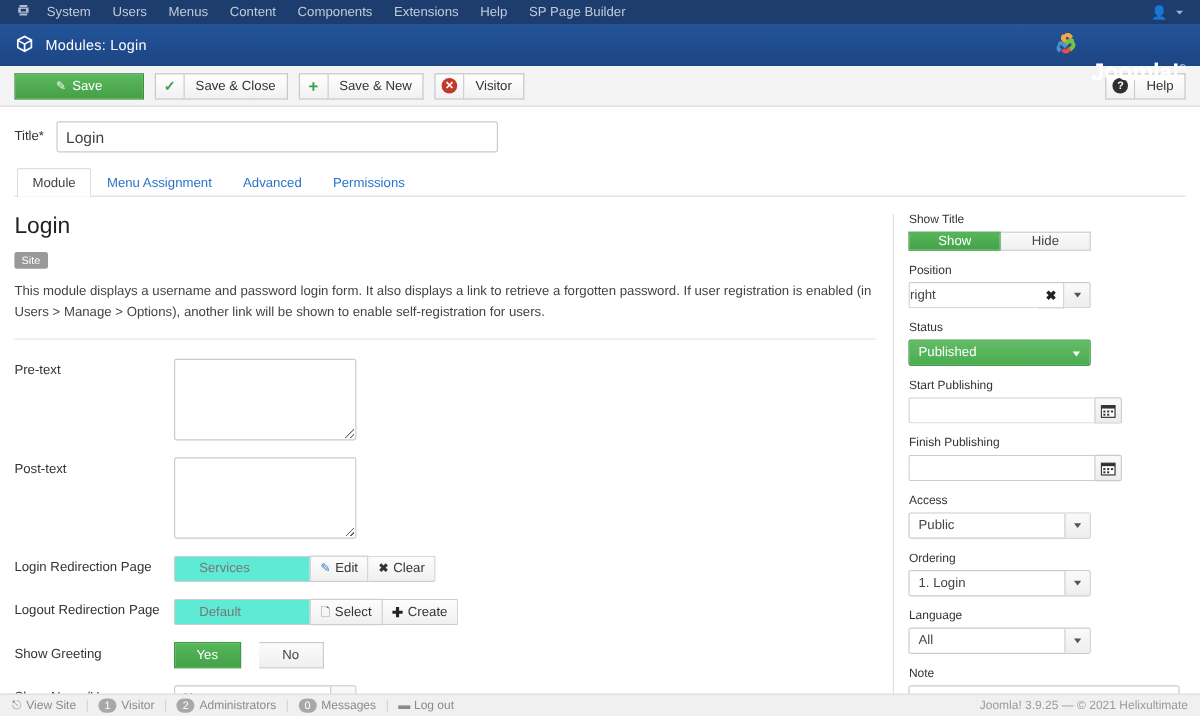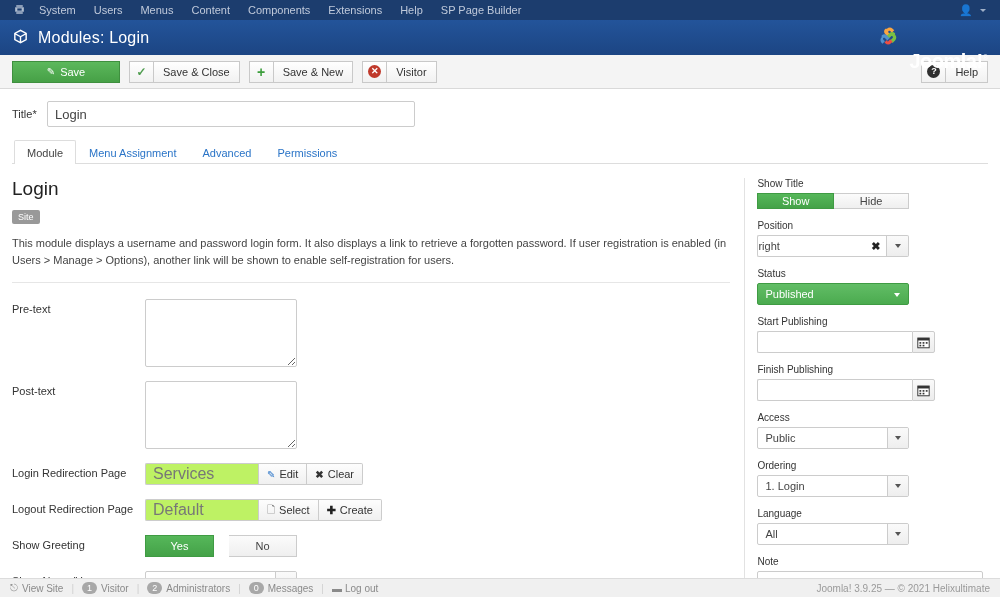--- a/index.html
+++ b/index.html
@@ -80,21 +80,21 @@
     position: relative;
   }
   .titlebar-icon {
     color: #fff;
     font-size: 15px;
     margin-right: 9px;
     line-height: 1;
   }
   .titlebar-text {
     color: #fff;
-    font-size: 16px;
+    font-size: 12px;
     font-weight: normal;
     letter-spacing: .2px;
   }
   .joomla-brand {
     margin-left: auto;
     display: flex;
     align-items: center;
     gap: 5px;
   }
   .joomla-mark { width: 26px; height: 26px; }
@@ -279,24 +279,24 @@
     padding: 4px;
     background: #fff;
   }
 
   
   .ig { display: flex; }
   .ig-input {
     height: 22px;
     border: 1px solid #ccc;
     border-right: none;
-    background: #bef264;
+    background: #5eead4;
     color: #777;
-    font-size: 16px;
-    padding: 0 7px;
+    font-size: 11px;
+    padding: 0 20px;
     width: 113px;
     line-height: 20px;
     border-radius: 2px 0 0 2px;
     font-family: "Liberation Sans", sans-serif;
   }
   .ig-btn {
     height: 22px;
     border: 1px solid #ccc;
     background: linear-gradient(#fdfdfd, #f0f0f0);
     font-size: 11px;
@@ -307,21 +307,21 @@
     padding: 0 8px;
     cursor: pointer;
   }
   .ig-btn + .ig-btn { border-left: none; border-radius: 0 2px 2px 0; }
   .gi-edit { color: #2a74c7; font-size: 10px; }
   .gi-x { color: #333; font-size: 10px; font-weight: bold; }
   .gi-doc { color: #666; font-size: 10px; }
   .gi-plus-b { color: #222; font-size: 11px; font-weight: bold; }
 
   
-  .toggle { display: flex; width: 152px; height: 22px; gap: 15px; }
+  .toggle { display: flex; width: 125px; height: 22px; gap: 15px; }
   .tg {
     flex: 1;
     display: inline-flex;
     align-items: center;
     justify-content: center;
     font-size: 11px;
     border: 1px solid #ccc;
     background: linear-gradient(#fbfbfb, #efefef);
     color: #444;
     cursor: pointer;

